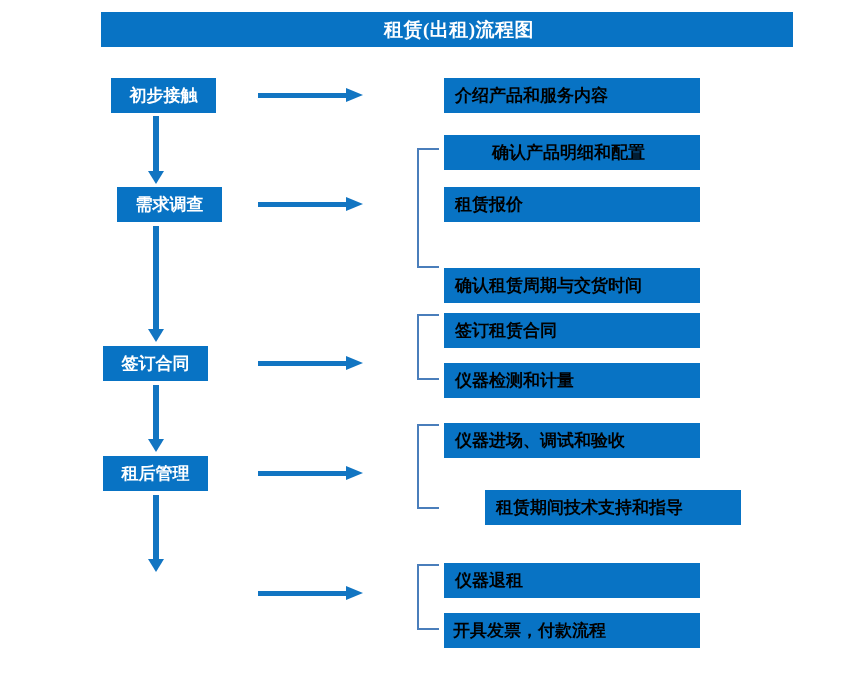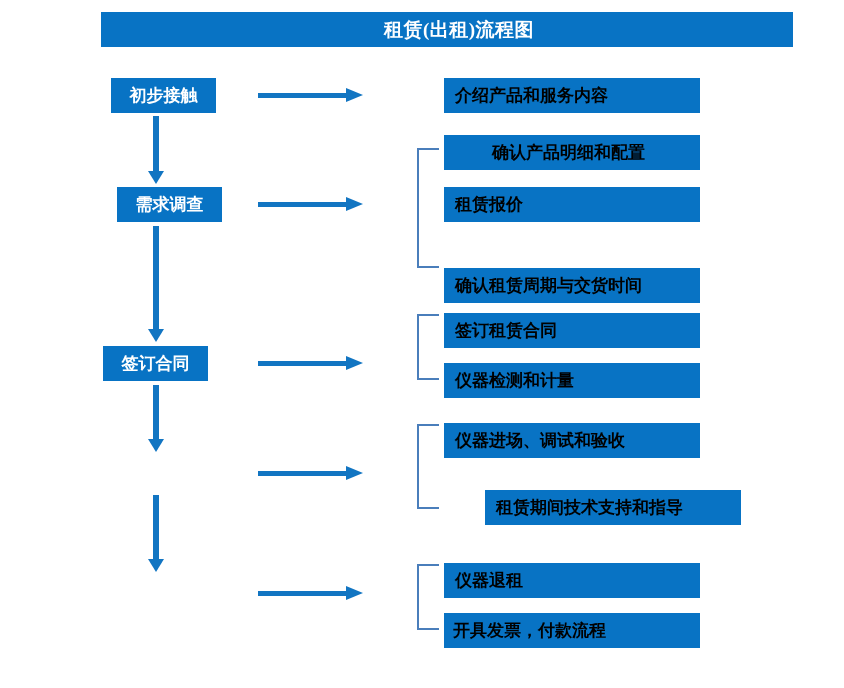--- a/index.html
+++ b/index.html
@@ -115,20 +115,21 @@
 <div id="canvas">
 
   <div class="title-bar">租赁(出租)流程图</div>
 
   <div class="stage-box" style="left:111px;top:78px;">初步接触</div>
 
   <div class="stage-box" style="left:117px;top:187px;">需求调查</div>
 
   <div class="stage-box" style="left:103px;top:346px;">签订合同</div>
 
+  <div class="stage-box" style="left:103px;top:456px;">租后管理</div>
 
 
   <div class="v-arrow" style="left:148px;top:116px;height:68px;">
     <span class="shaft" style="height:55px;"></span>
     <span class="head"></span>
   </div>
 
   <div class="v-arrow" style="left:148px;top:226px;height:116px;">
     <span class="shaft" style="height:103px;"></span>
     <span class="head"></span>

